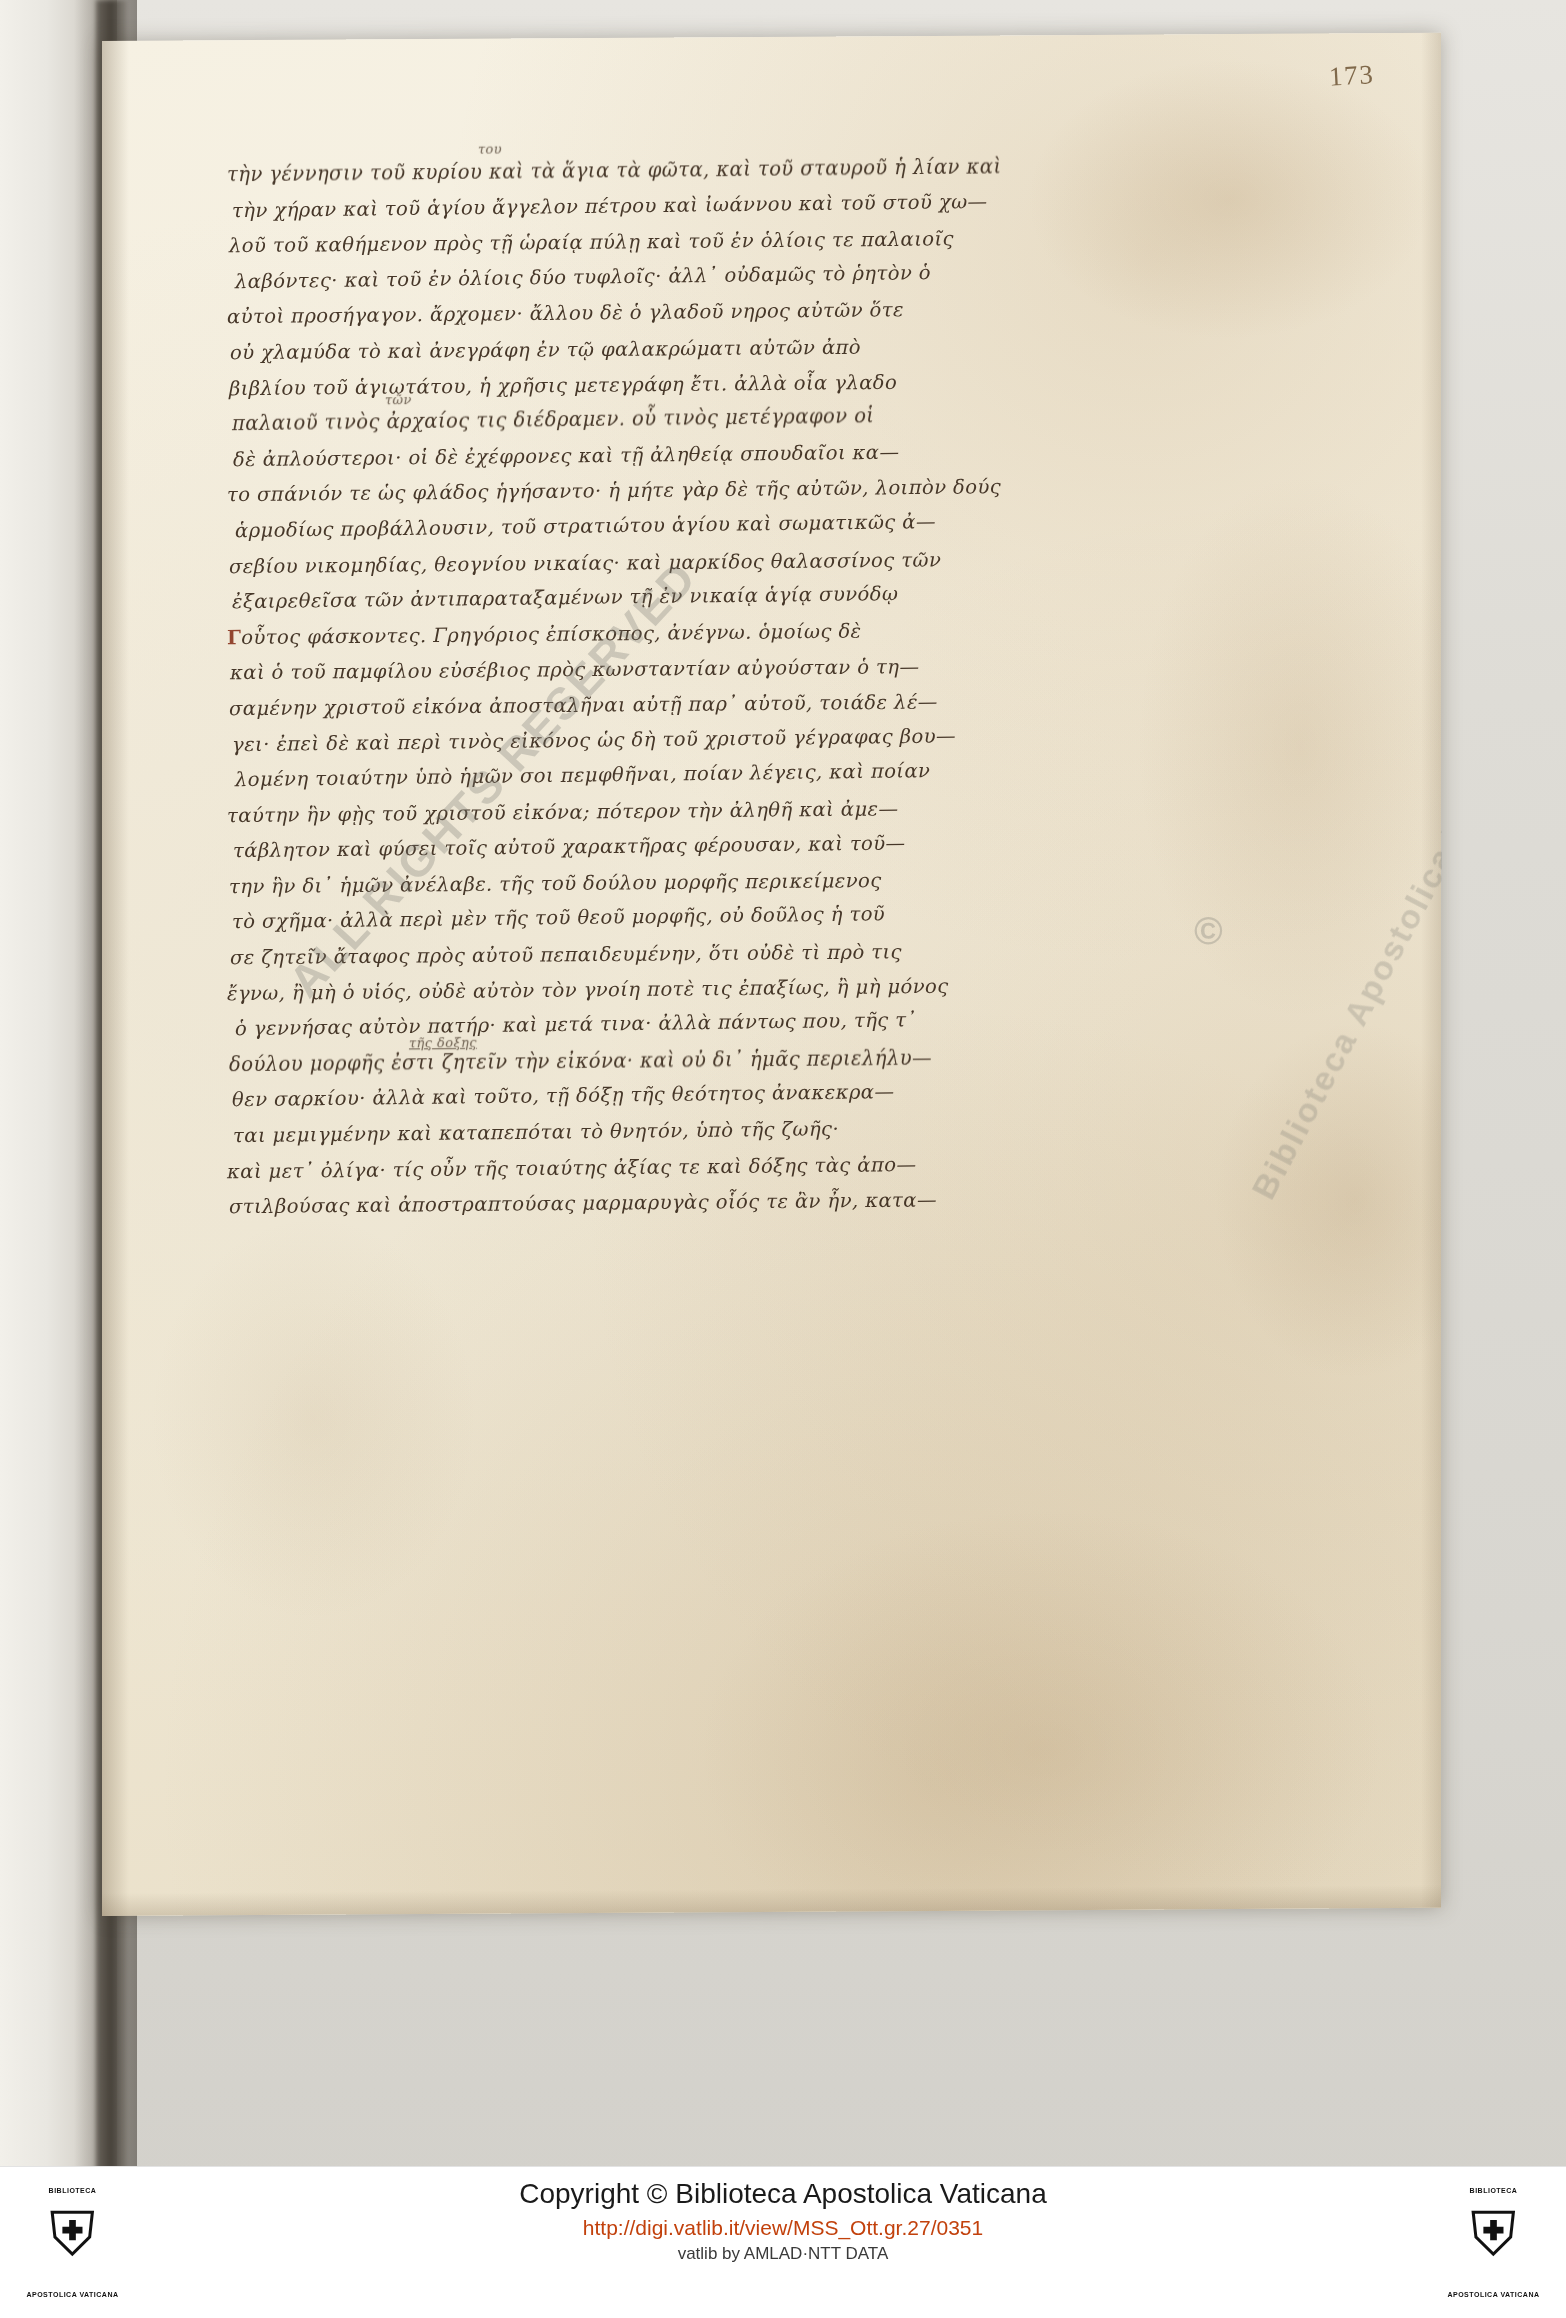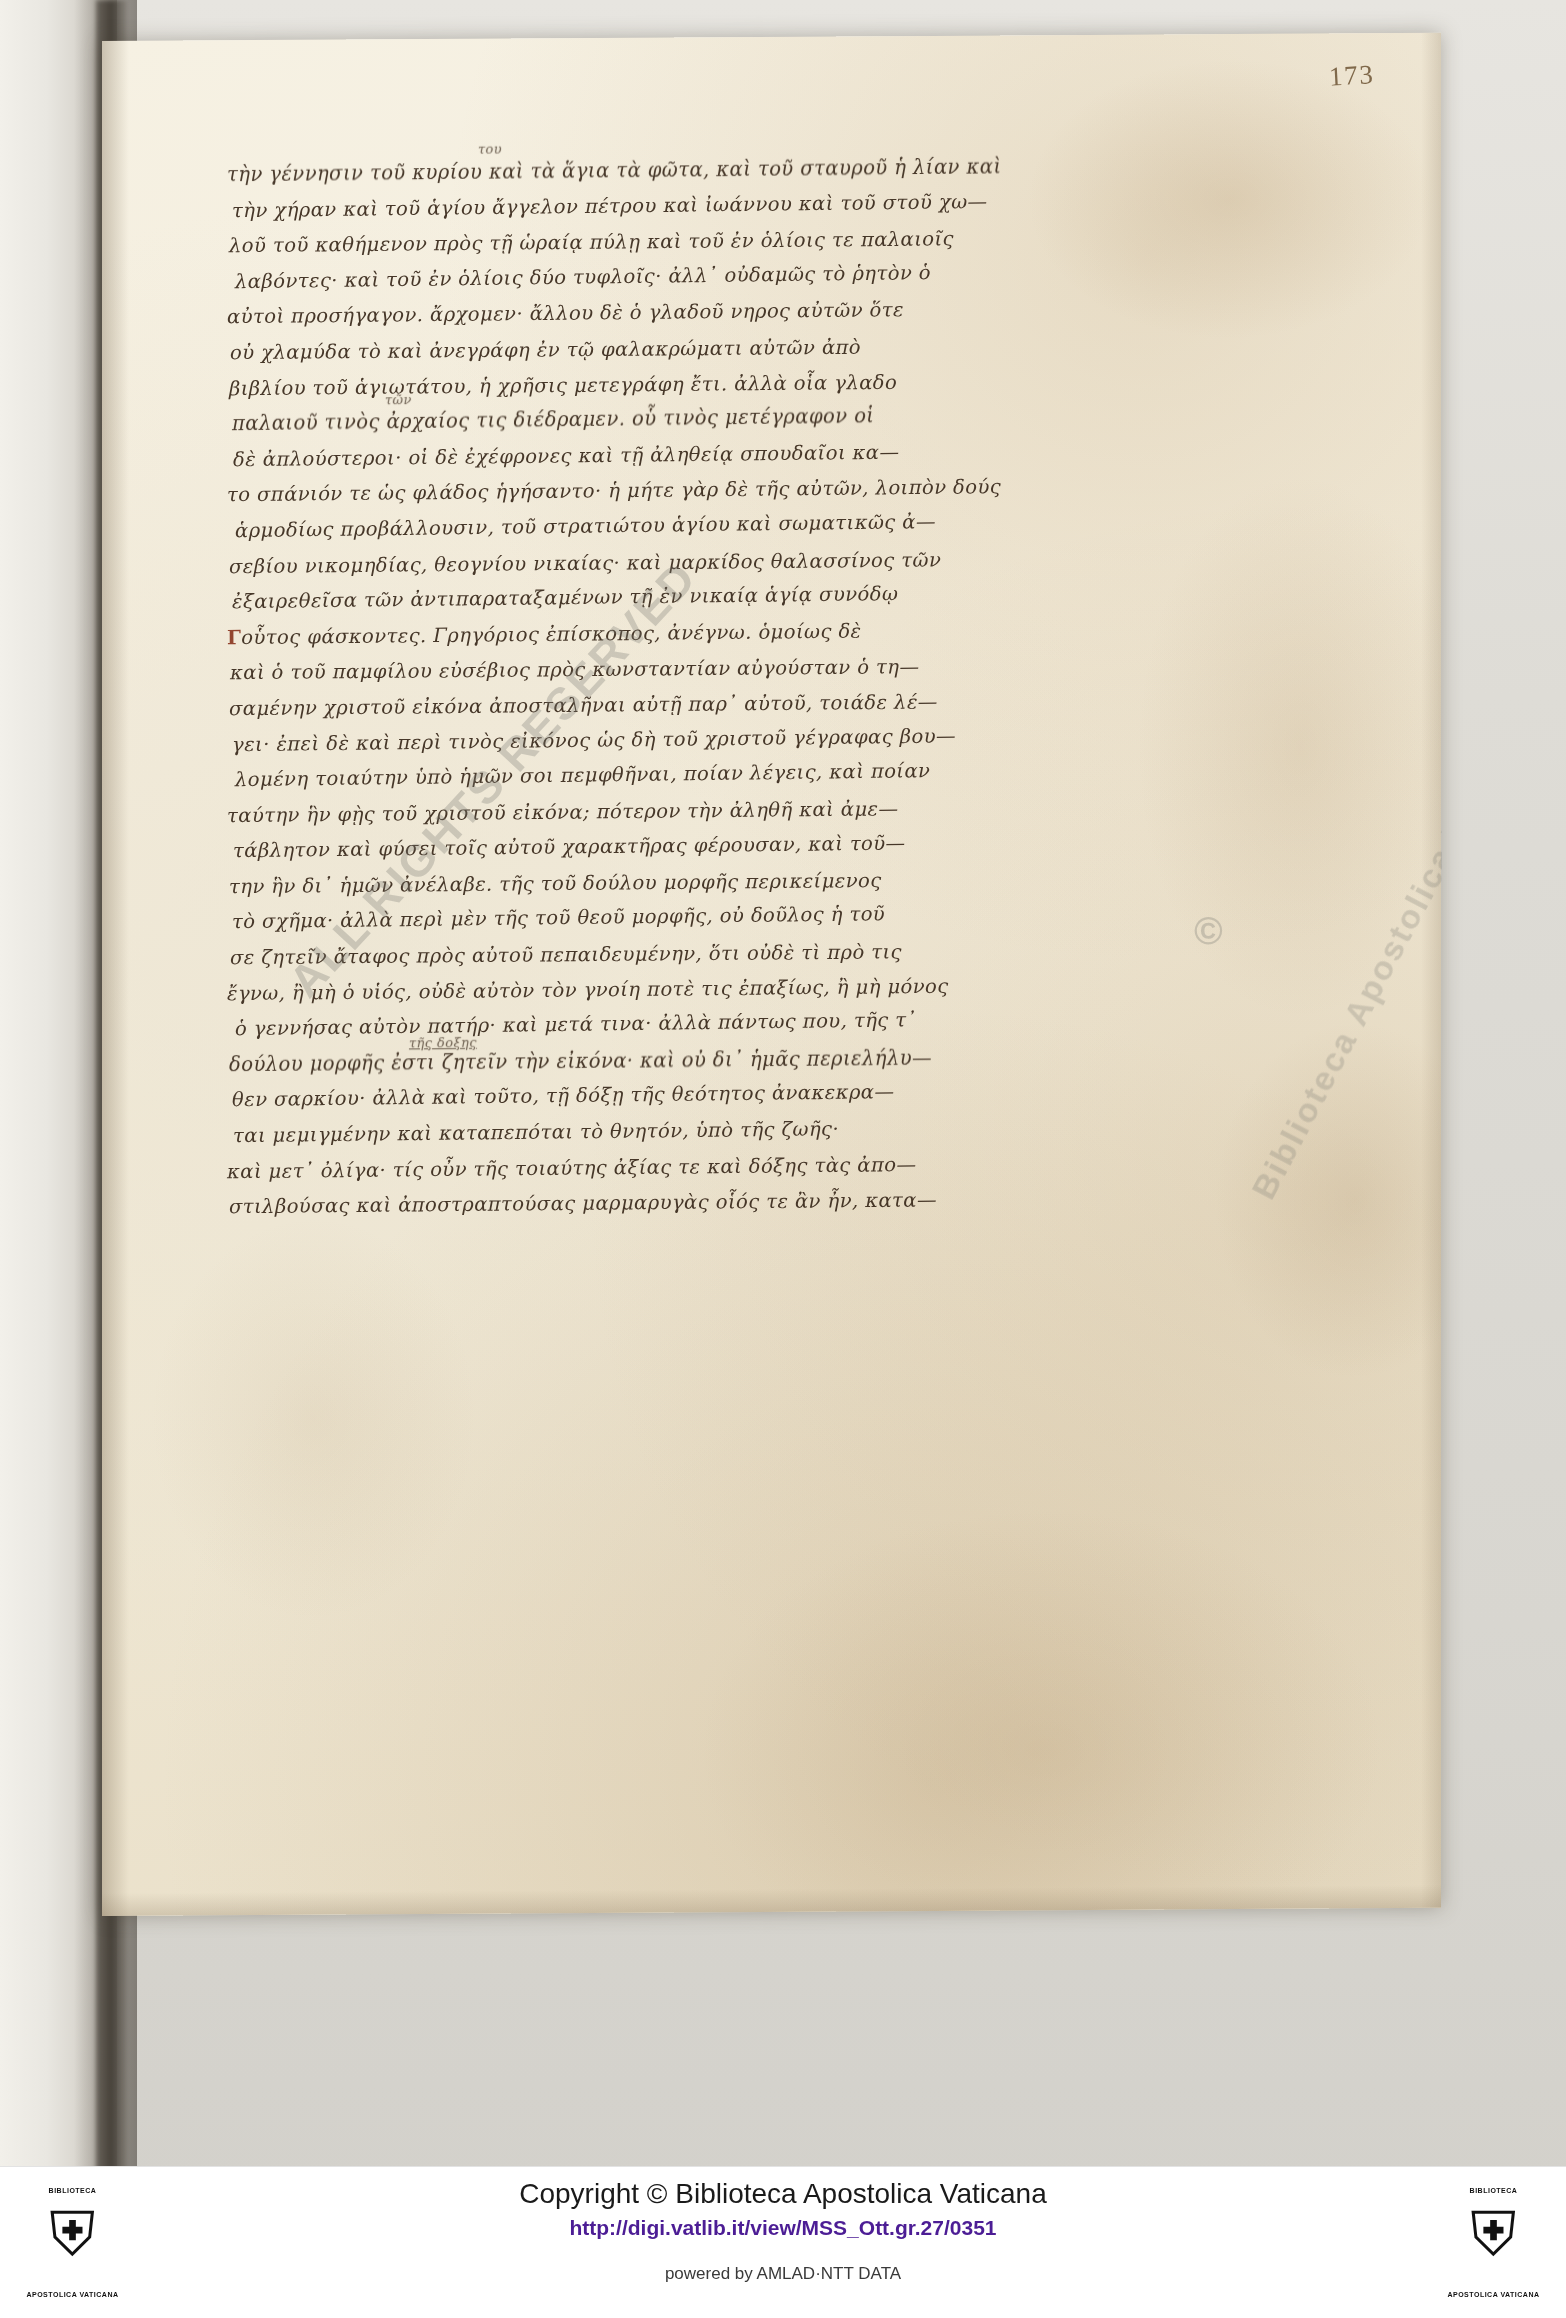--- a/index.html
+++ b/index.html
@@ -198,23 +198,22 @@
     left: 0; right: 0; top: 11px;
     text-align: center;
   }
   .footer-line1 {
     font-size: 28px;
     color: #1a1a1a;
     margin-bottom: 6.3px;
   }
   .footer-line2 {
     font-size: 21px;
-    color: #4c1d95;
-    margin-bottom: 24px;
-    font-weight: bold;
+    color: #c2410c;
+    margin-bottom: 4px;
   }
   .footer-line3 {
     font-size: 17px;
     color: #3a3a3a;
   }
   .crest {
     position: absolute;
     top: 17px;
     width: 117px;
     height: 117px;
@@ -329,21 +328,21 @@
     <div class="crest left">
       <div class="crest-ring"></div>
       <div class="crest-text-top">BIBLIOTECA</div>
       <div class="crest-glyph">⛨</div>
       <div class="crest-text-bottom">APOSTOLICA VATICANA</div>
     </div>
 
     <div class="footer-center">
       <div class="footer-line1">Copyright © Biblioteca Apostolica Vaticana</div>
       <div class="footer-line2">http://digi.vatlib.it/view/MSS_Ott.gr.27/0351</div>
-      <div class="footer-line3">powered by AMLAD·NTT DATA</div>
+      <div class="footer-line3">vatlib by AMLAD·NTT DATA</div>
     </div>
 
     <div class="crest right">
       <div class="crest-ring"></div>
       <div class="crest-text-top">BIBLIOTECA</div>
       <div class="crest-glyph">⛨</div>
       <div class="crest-text-bottom">APOSTOLICA VATICANA</div>
     </div>
 
   </div>

